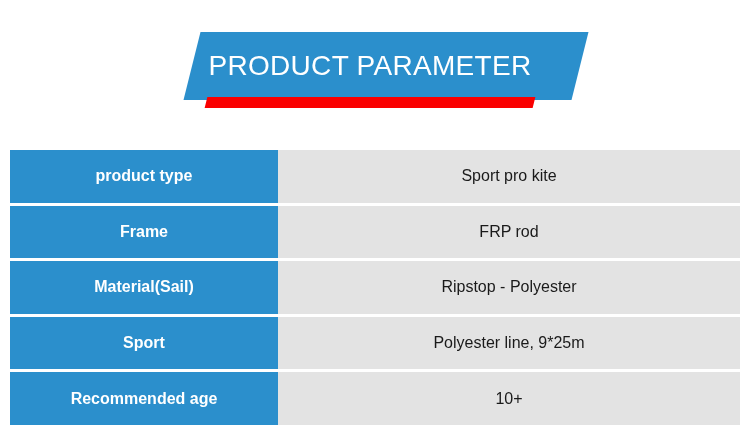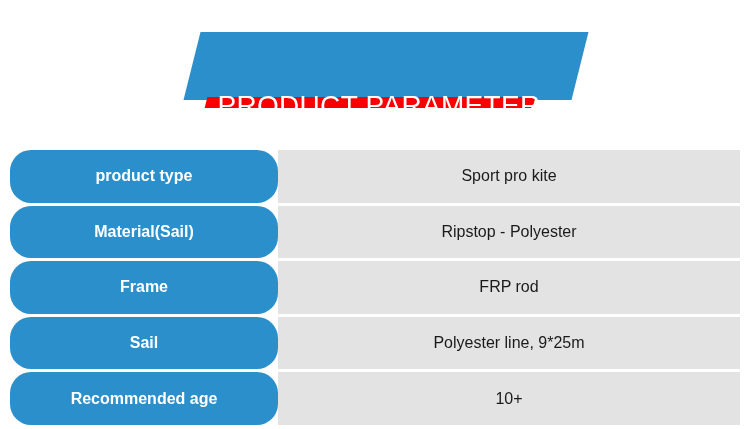--- a/index.html
+++ b/index.html
@@ -42,34 +42,33 @@
     position: absolute;
     left: 206px;
     top: 97px;
     width: 328px;
     height: 11px;
     background: #fa0000;
     transform: skewX(-14deg);
   }
   .banner-title {
     position: absolute;
-    left: 185px;
+    left: 176px;
     top: 32px;
     width: 388px;
     height: 68px;
     display: flex;
     align-items: center;
     justify-content: center;
     color: #ffffff;
     font-size: 28px;
     font-weight: 400;
     letter-spacing: 0.3px;
     white-space: nowrap;
     line-height: 1;
-    margin-top: 40px;
   }
 
   
   .param-table {
     position: absolute;
     left: 10px;
     top: 150px;
     width: 730px;
     height: 279px;
     display: flex;
@@ -90,21 +89,20 @@
     background: #2b8fcc;
     color: #ffffff;
     font-size: 16px;
     font-weight: bold;
     display: flex;
     align-items: center;
     justify-content: center;
     text-align: center;
     box-sizing: border-box;
     padding: 0 6px;
-    border-radius: 21px;
   }
   .param-value {
     flex: 1 1 auto;
     background: #e3e3e3;
     color: #1a1a1a;
     font-size: 16px;
     font-weight: 400;
     display: flex;
     align-items: center;
     justify-content: center;
@@ -125,31 +123,31 @@
   </div>
 
   <div class="param-table">
 
     <div class="param-row">
       <div class="param-label">product type</div>
       <div class="param-value">Sport pro kite</div>
     </div>
 
     <div class="param-row">
+      <div class="param-label">Frame</div>
+      <div class="param-value">FRP rod</div>
+    </div>
+
+    <div class="param-row">
       <div class="param-label">Material(Sail)</div>
       <div class="param-value">Ripstop - Polyester</div>
     </div>
 
     <div class="param-row">
-      <div class="param-label">Frame</div>
-      <div class="param-value">FRP rod</div>
-    </div>
-
-    <div class="param-row">
-      <div class="param-label">Sail</div>
+      <div class="param-label">Sport</div>
       <div class="param-value">Polyester line, 9*25m</div>
     </div>
 
     <div class="param-row">
       <div class="param-label">Recommended age</div>
       <div class="param-value">10+</div>
     </div>
 
   </div>
 

